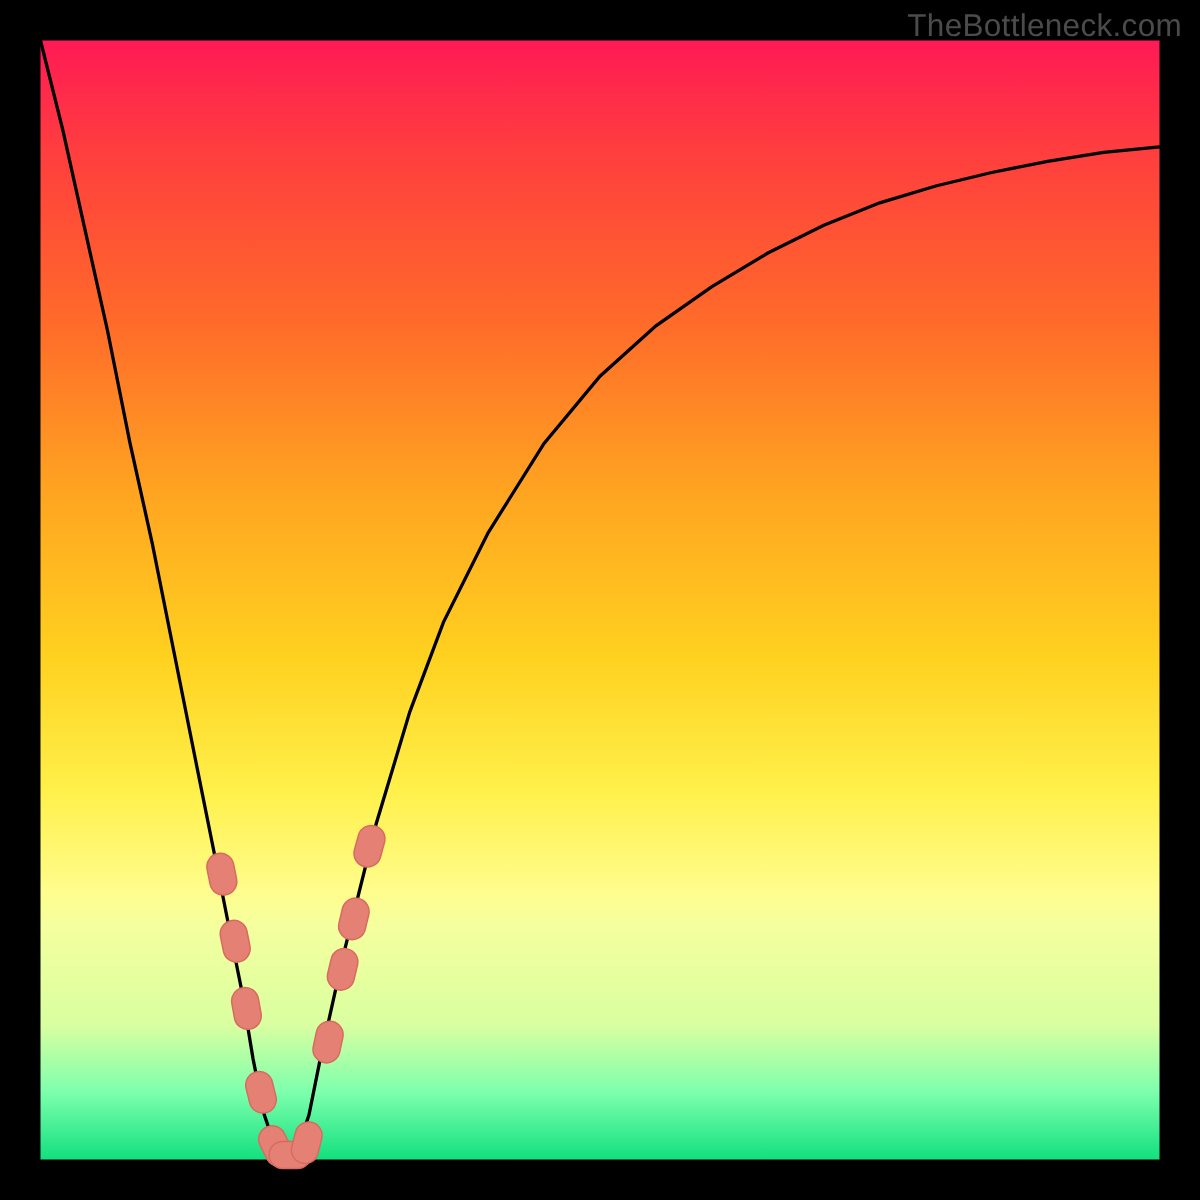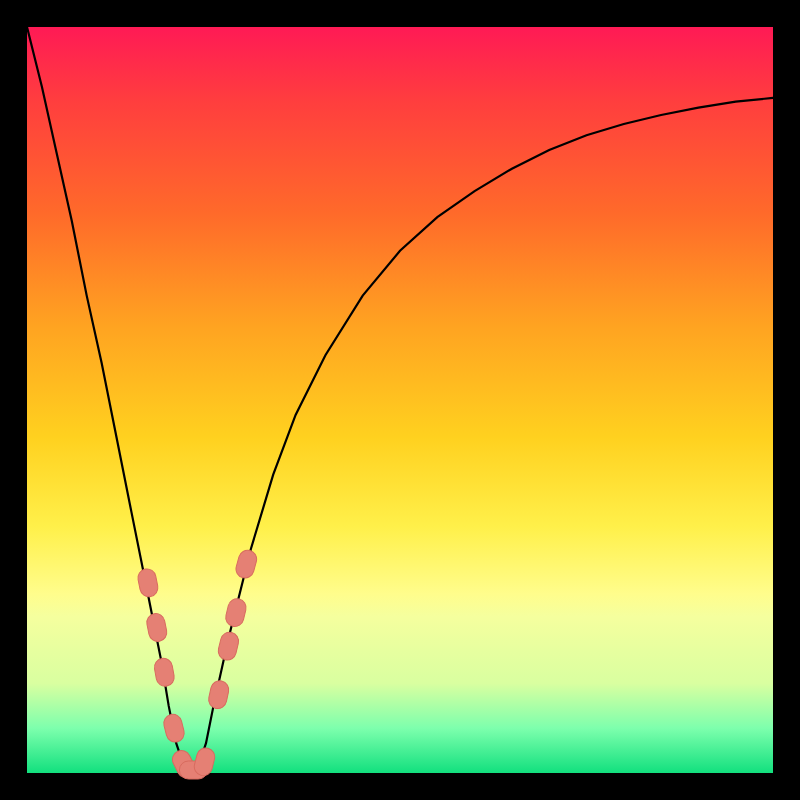--- a/index.html
+++ b/index.html
@@ -94,13 +94,14 @@
         </g>
         <g transform="translate(235.9 612.6) rotate(-76.6)">
           <rect x="-14" y="-9" width="28" height="18" rx="9" ry="9" fill="#e58074" stroke="#d86b5f" stroke-width="1"></rect>
         </g>
         <g transform="translate(246.3 564.1) rotate(-74.7)">
           <rect x="-14" y="-9" width="28" height="18" rx="9" ry="9" fill="#e58074" stroke="#d86b5f" stroke-width="1"></rect>
         </g>
       </g>
   </svg>
 
+  <div class="watermark">TheBottleneck.com</div>
 </div>
 
 </body></html>

